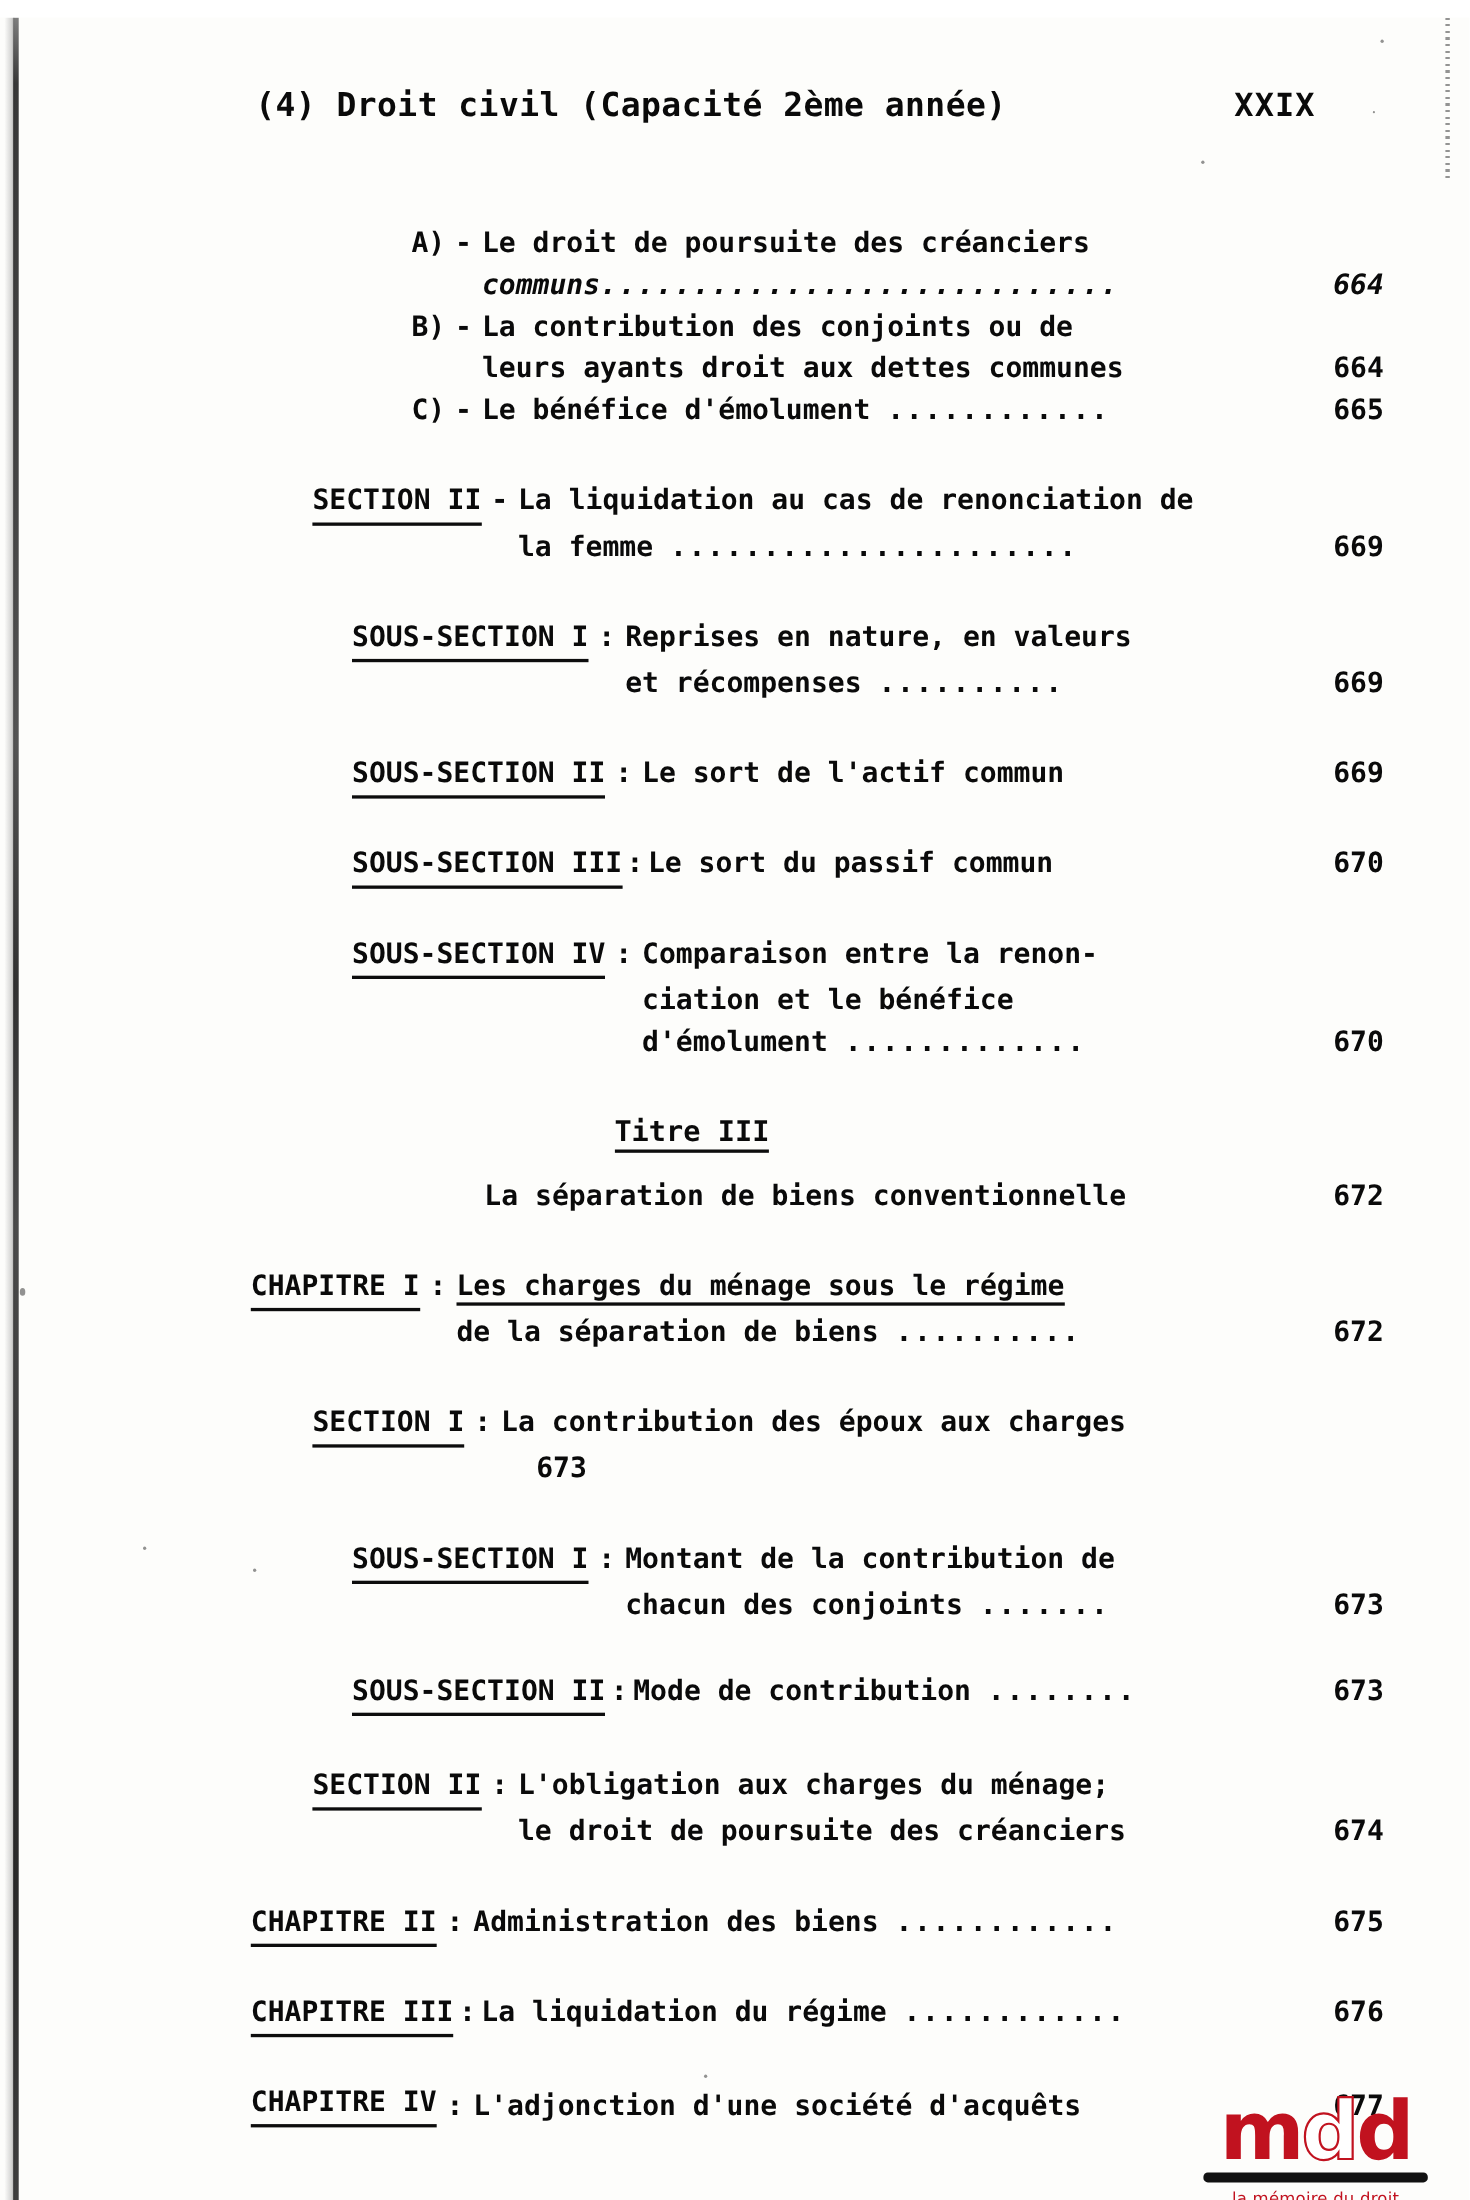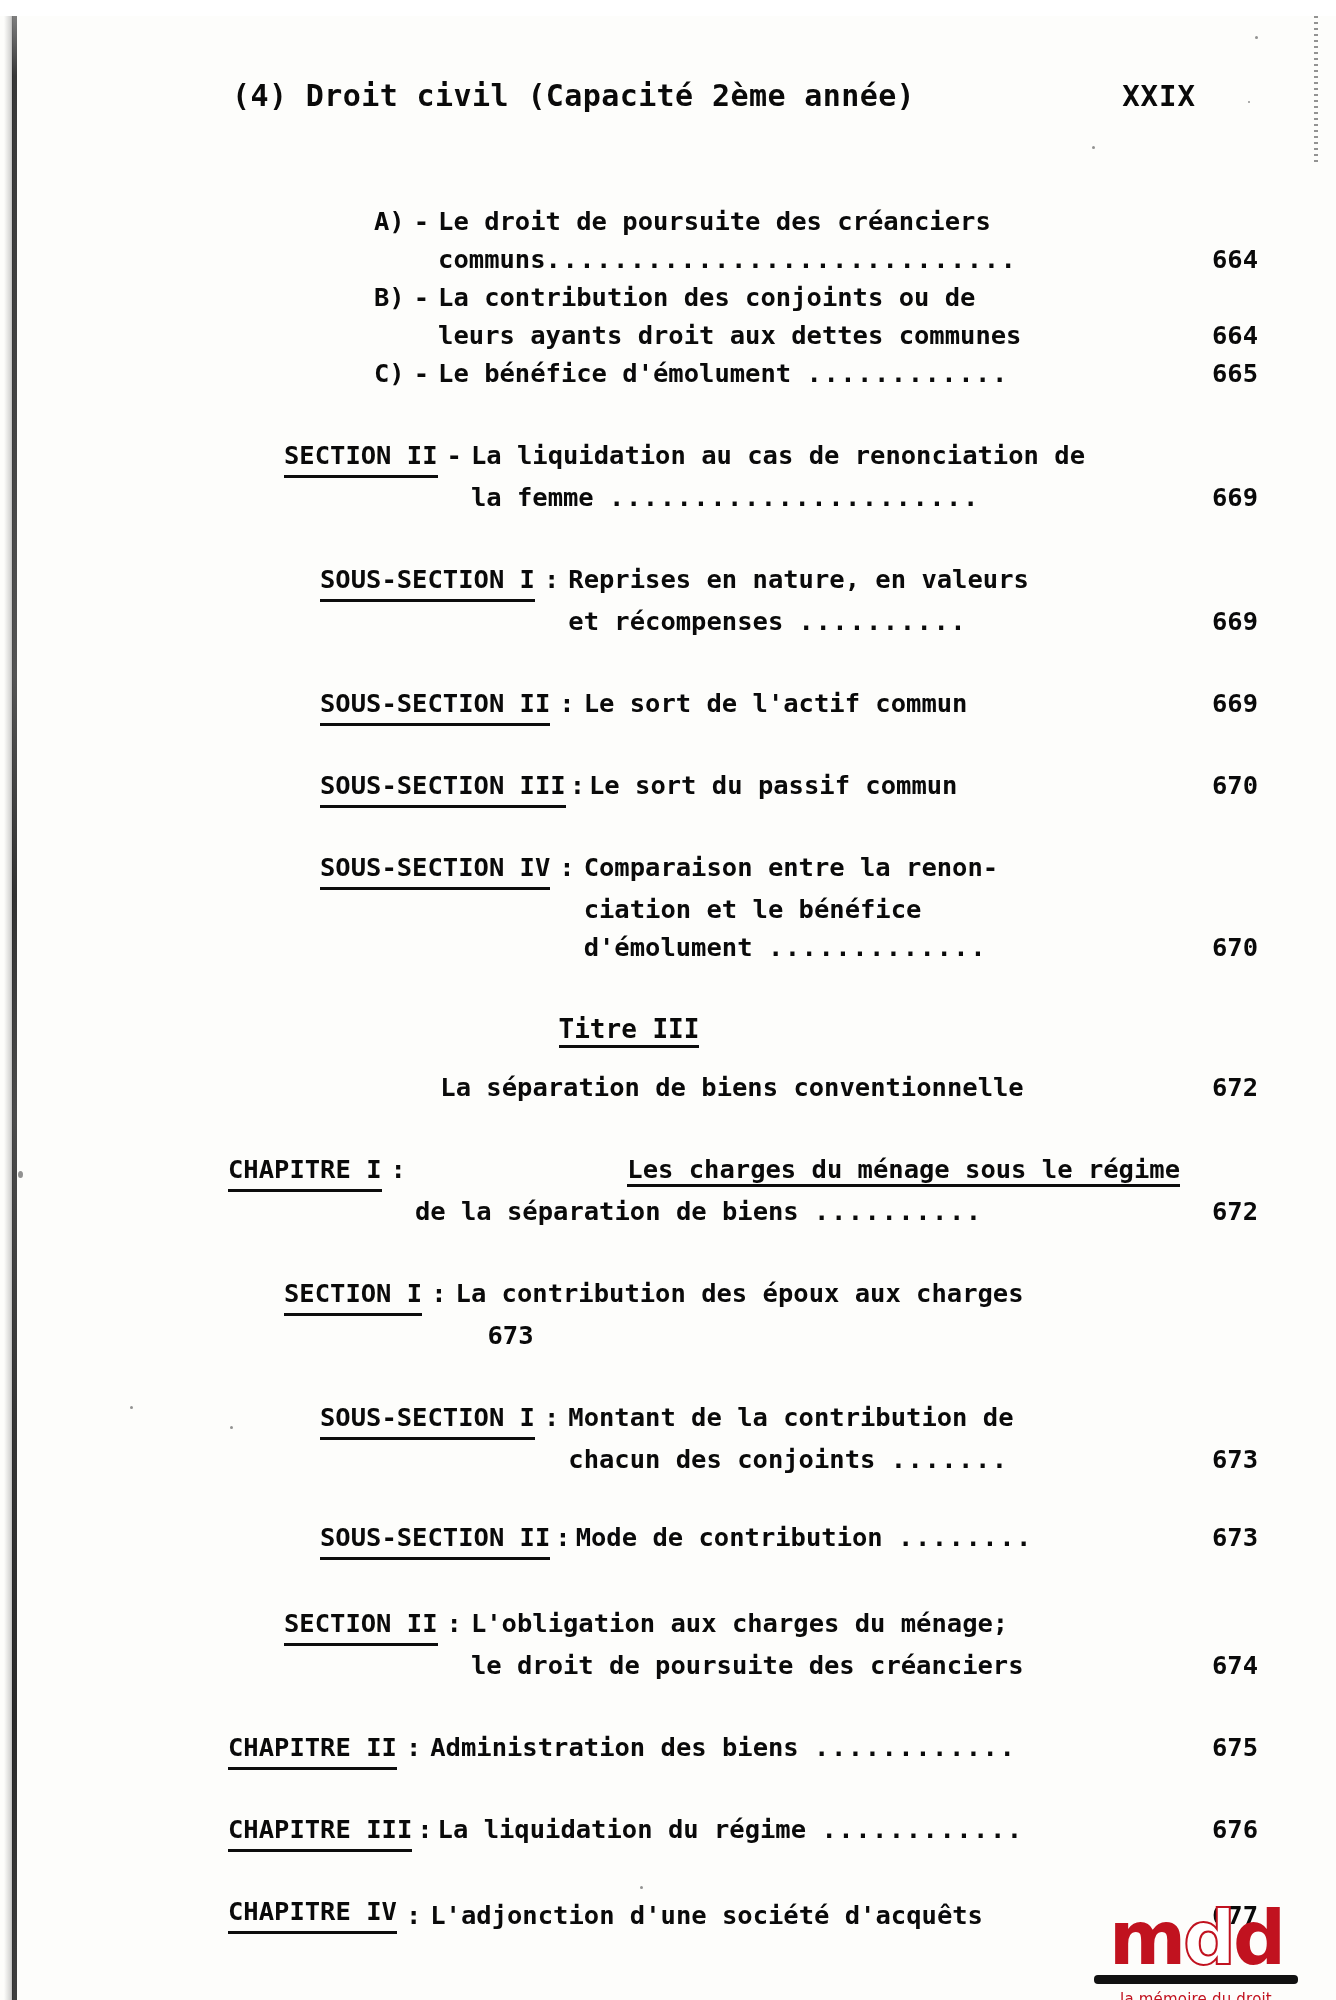--- a/index.html
+++ b/index.html
@@ -199,21 +199,21 @@
   </div>
 
   <div class="body-block">
 
     <div class="entry" style="margin-left:374px;margin-top:36px;width:884px;">
       <span class="lbl">A)</span>
       <span class="sep">-</span>
       <span class="txt">Le droit de poursuite des créanciers</span>
       <span class="num"></span>
     </div>
-    <div class="entry" style="margin-left:374px;width:884px;">
+    <div class="entry" style="margin-left:374px;width:884px;font-style:italic;">
       <span class="lbl" style="visibility:hidden">A)</span>
       <span class="sep" style="visibility:hidden">-</span>
       <span class="txt"><span>communs</span><span class="dots">............................</span></span>
       <span class="num">664</span>
     </div>
 
     <div class="entry" style="margin-left:374px;width:884px;">
       <span class="lbl">B)</span>
       <span class="sep">-</span>
       <span class="txt">La contribution des conjoints ou de</span>
@@ -294,21 +294,21 @@
 
     <div class="centered" style="margin-top:48px;margin-right:78px;">
       <span class="ul">Titre III</span>
     </div>
 
     <div class="entry" style="margin-left:284px;margin-top:24px;width:974px;">
       <span class="txt" style="text-align:center;"><span class="ul">La séparation de biens conventionnelle</span></span>
       <span class="num">672</span>
     </div>
 
-    <div class="entry" style="margin-left:228px;margin-top:44px;width:1030px;text-align:right;">
+    <div class="entry" style="margin-left:228px;margin-top:44px;width:1030px;">
       <span class="lbl u">CHAPITRE I</span>
       <span class="sep">:</span>
       <span class="txt u"><span class="ul">Les charges du ménage sous le régime</span></span>
       <span class="num"></span>
     </div>
     <div class="entry" style="margin-left:228px;width:1030px;">
       <span class="lbl" style="visibility:hidden">CHAPITRE I</span>
       <span class="sep" style="visibility:hidden">:</span>
       <span class="txt"><span class="ul">de la séparation de biens</span>&nbsp;<span class="dots">..........</span></span>
       <span class="num">672</span>

